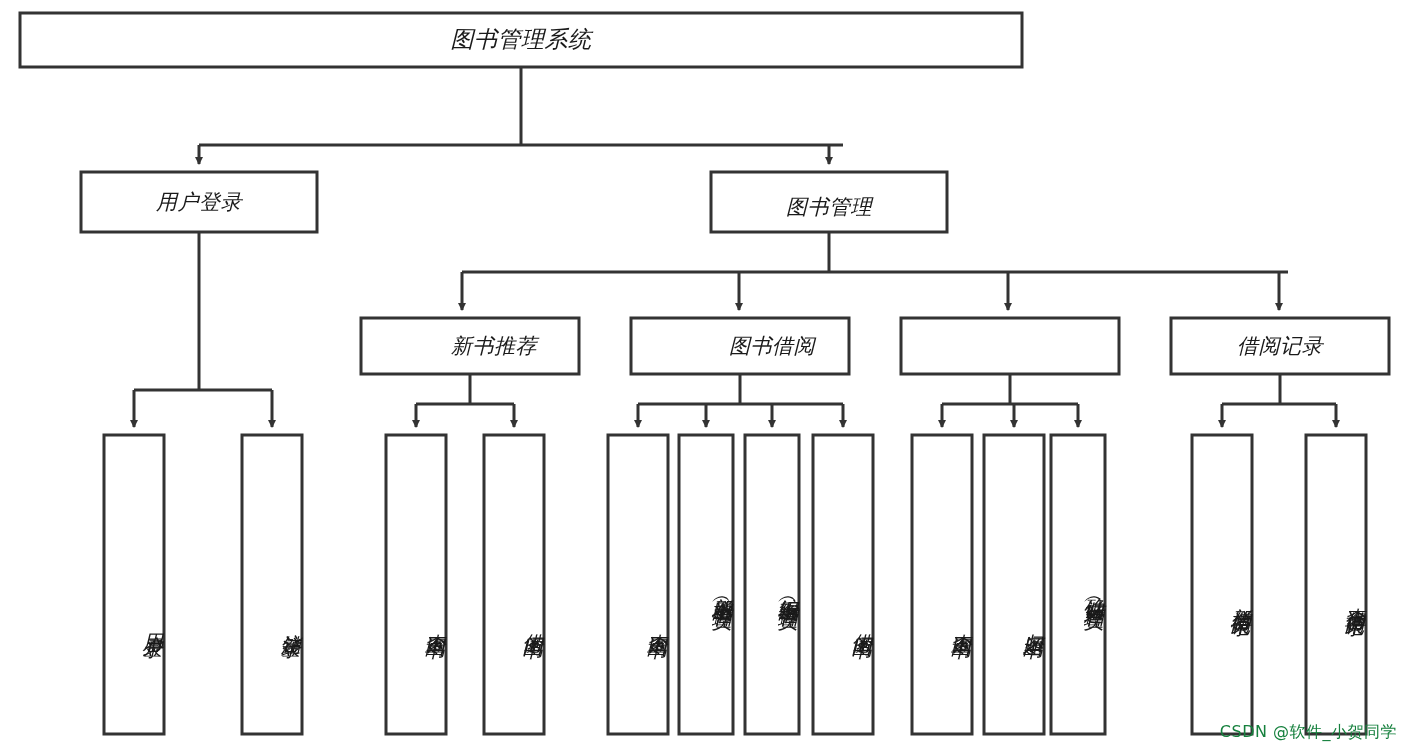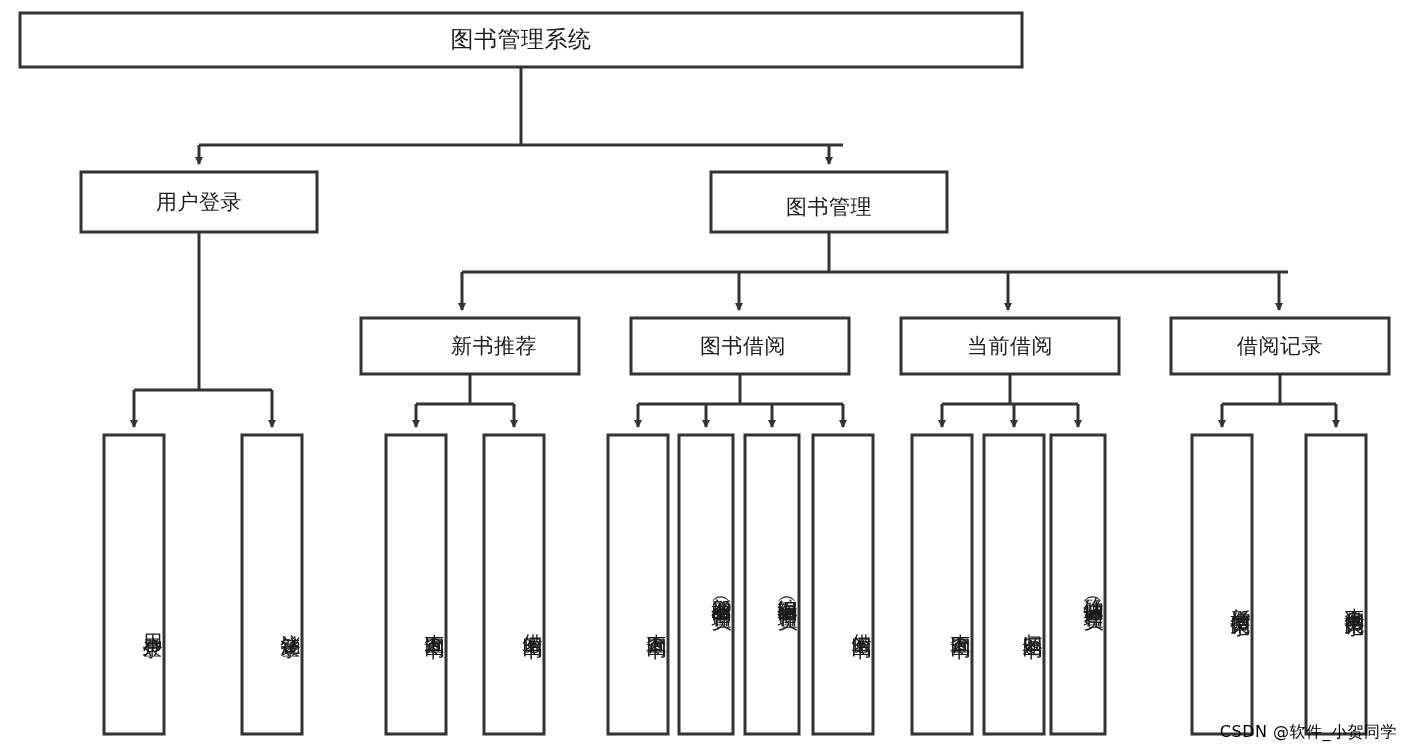--- a/index.html
+++ b/index.html
@@ -29,39 +29,40 @@
     box-sizing: border-box;
     display: flex;
     align-items: center;
     justify-content: center;
     color: #1a1a1a;
     font-size: 21px;
     line-height: 1.18;
     letter-spacing: 0.5px;
     pointer-events: none;
     text-align: right;
+    font-style: italic;
   }
   .node-label.vertical {
     writing-mode: vertical-rl;
     text-orientation: upright;
     align-items: flex-start;
     justify-content: center;
     padding-top: 6px;
     letter-spacing: 2px;
     font-size: 20px;
   }
   .node-label.vertical.tall {
     align-items: flex-start;
   }
   #watermark {
     position: absolute;
     right: 8px;
     bottom: 4px;
     font-size: 16px;
-    color: #000000;
+    color: #15803d;
     letter-spacing: 0.5px;
     white-space: nowrap;
     font-family: "DejaVu Sans", "Liberation Sans", sans-serif;
   }
 </style>
 </head>
 <body>
 
 <div id="canvas">
 
@@ -142,22 +143,21 @@
       <rect x="1306" y="435" width="60" height="299"></rect>
     </g>
   </svg>
 
   <div class="node-label" style="left:20px; top:13px; width:1002px; height:54px; font-size:23px;">图书管理系统</div>
 
   <div class="node-label" style="left:81px; top:172px; width:236px; height:60px;">用户登录</div>
   <div class="node-label" style="left:711px; top:172px; width:236px; height:70px;">图书管理</div>
 
   <div class="node-label" style="left:361px; top:318px; width:218px; height:56px;padding-left:48px;">新书推荐</div>
-  <div class="node-label" style="left:634px; top:318px; width:218px; height:56px;">图书借阅</div>
-  <div class="node-label" style="left:901px; top:318px; width:218px; height:56px;">当前借阅</div>
+  <div class="node-label" style="left:663px; top:318px; width:218px; height:56px;">图书借阅</div>
   <div class="node-label" style="left:1171px; top:318px; width:218px; height:56px;">借阅记录</div>
 
   <div class="node-label vertical" style="left:104px; top:503px; width:60px; height:231px;">用户登录</div>
   <div class="node-label vertical" style="left:242px; top:503px; width:60px; height:231px;">注销登录</div>
   <div class="node-label vertical" style="left:386px; top:503px; width:60px; height:231px;">查询图书</div>
   <div class="node-label vertical" style="left:484px; top:503px; width:60px; height:231px;">借阅图书</div>
   <div class="node-label vertical" style="left:608px; top:503px; width:60px; height:231px;">查询图书</div>
   <div class="node-label vertical tall" style="left:679px; top:441px; width:54px; height:293px;">新增图书（管理员）</div>
   <div class="node-label vertical tall" style="left:745px; top:441px; width:54px; height:293px;">编辑图书（管理员）</div>
   <div class="node-label vertical" style="left:813px; top:503px; width:60px; height:231px;">借阅图书</div>

